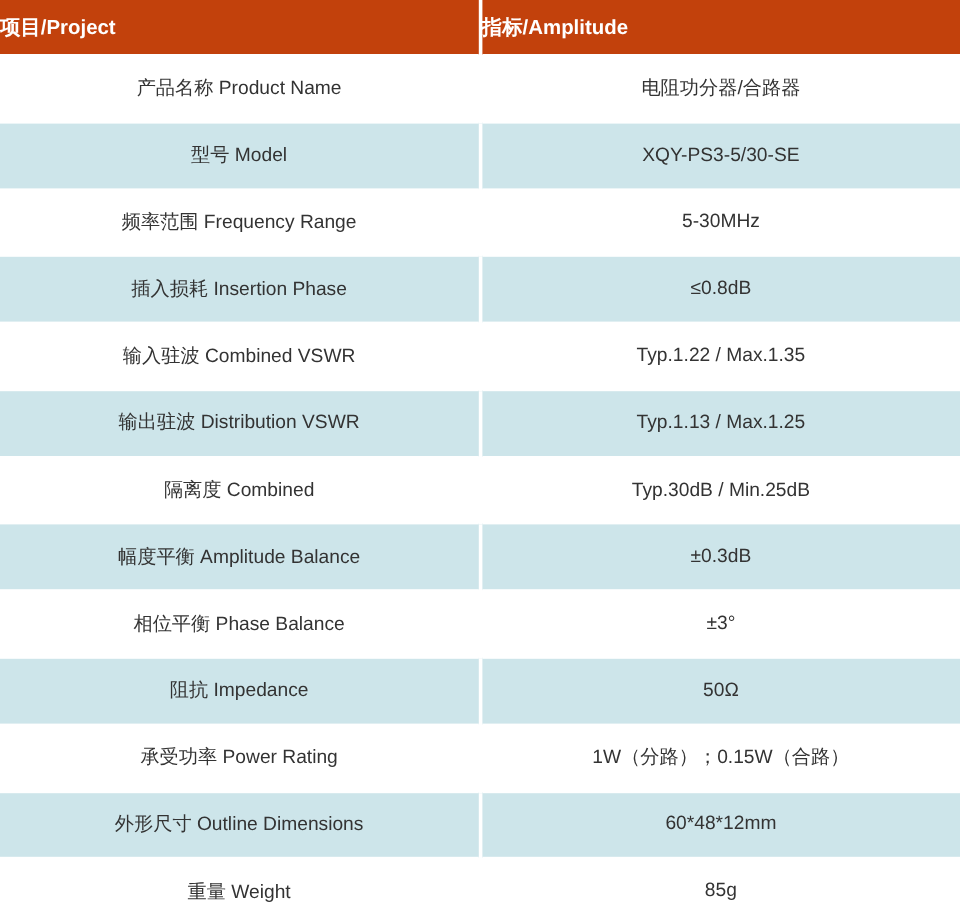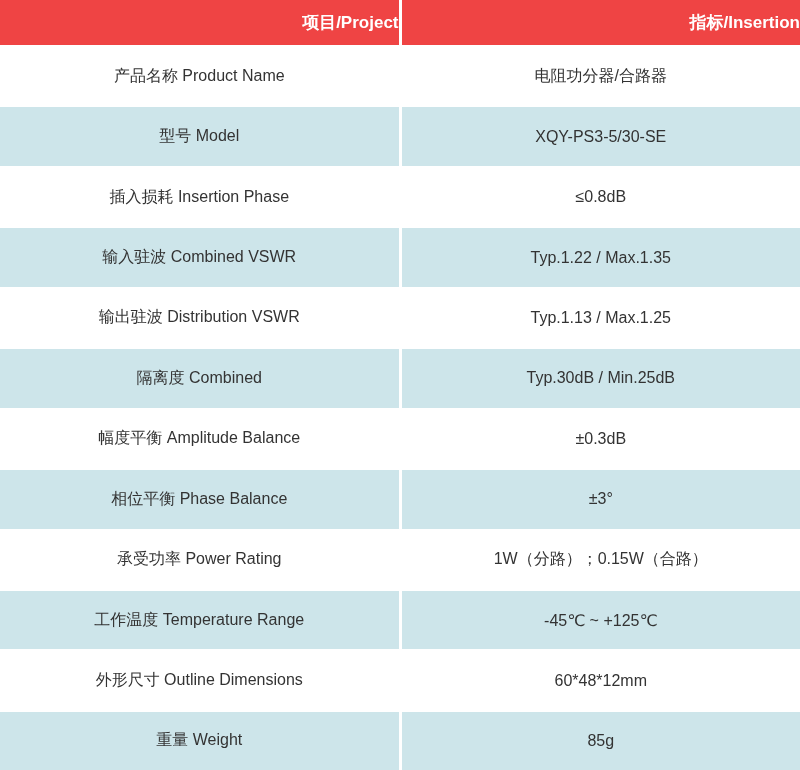--- a/index.html
+++ b/index.html
@@ -13,26 +13,26 @@
     font-family: "Liberation Sans", "DejaVu Sans", sans-serif;
     overflow: hidden;
   }
   table.spec-table {
     width: 800px;
     height: 770px;
     border-collapse: collapse;
     table-layout: fixed;
   }
   .spec-table th {
-    background: #ef4444;
+    background: #c2410c;
     color: #ffffff;
     font-size: 17px;
     font-weight: 700;
     height: 45px;
-    text-align: right;
+    text-align: left;
     vertical-align: middle;
     padding: 0;
   }
   .spec-table td {
     font-size: 16px;
     color: #333333;
     text-align: center;
     vertical-align: middle;
     height: 45px;
     padding: 0;
@@ -50,31 +50,35 @@
 <body>
 
 <table class="spec-table">
   <colgroup>
     <col style="width:50%">
     <col style="width:50%">
   </colgroup>
   <thead>
     <tr>
       <th>项目/Project</th>
-      <th>指标/Insertion</th>
+      <th>指标/Amplitude</th>
     </tr>
   </thead>
   <tbody>
     <tr>
       <td>产品名称 Product Name</td>
       <td>电阻功分器/合路器</td>
     </tr>
     <tr>
       <td>型号 Model</td>
       <td>XQY-PS3-5/30-SE</td>
+    </tr>
+    <tr>
+      <td>频率范围 Frequency Range</td>
+      <td>5-30MHz</td>
     </tr>
     <tr>
       <td>插入损耗 Insertion Phase</td>
       <td>≤0.8dB</td>
     </tr>
     <tr>
       <td>输入驻波 Combined VSWR</td>
       <td>Typ.1.22 / Max.1.35</td>
     </tr>
     <tr>
@@ -87,26 +91,26 @@
     </tr>
     <tr>
       <td>幅度平衡 Amplitude Balance</td>
       <td>±0.3dB</td>
     </tr>
     <tr>
       <td>相位平衡 Phase Balance</td>
       <td>±3°</td>
     </tr>
     <tr>
+      <td>阻抗 Impedance</td>
+      <td>50Ω</td>
+    </tr>
+    <tr>
       <td>承受功率 Power Rating</td>
       <td>1W（分路）；0.15W（合路）</td>
-    </tr>
-    <tr>
-      <td>工作温度 Temperature Range</td>
-      <td>-45℃ ~ +125℃</td>
     </tr>
     <tr>
       <td>外形尺寸 Outline Dimensions</td>
       <td>60*48*12mm</td>
     </tr>
     <tr>
       <td>重量 Weight</td>
       <td>85g</td>
     </tr>
   </tbody>

